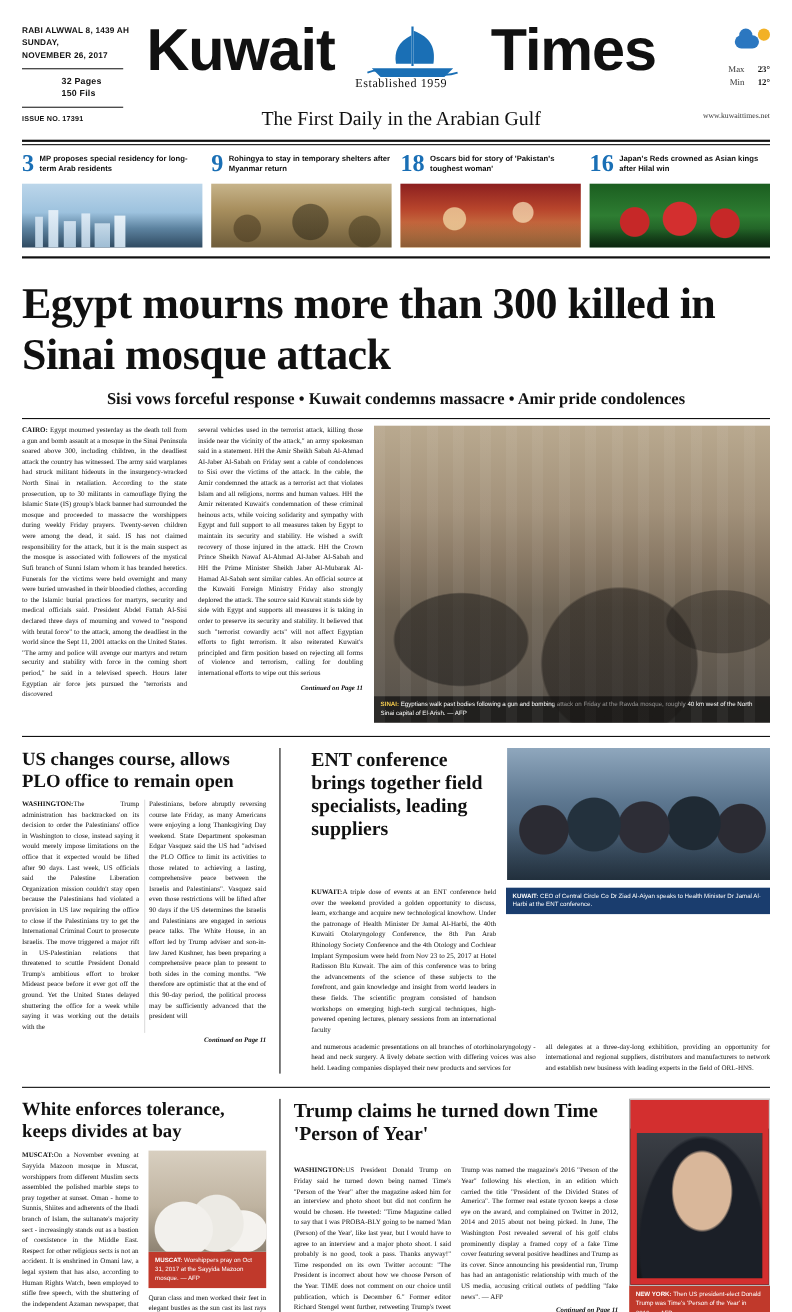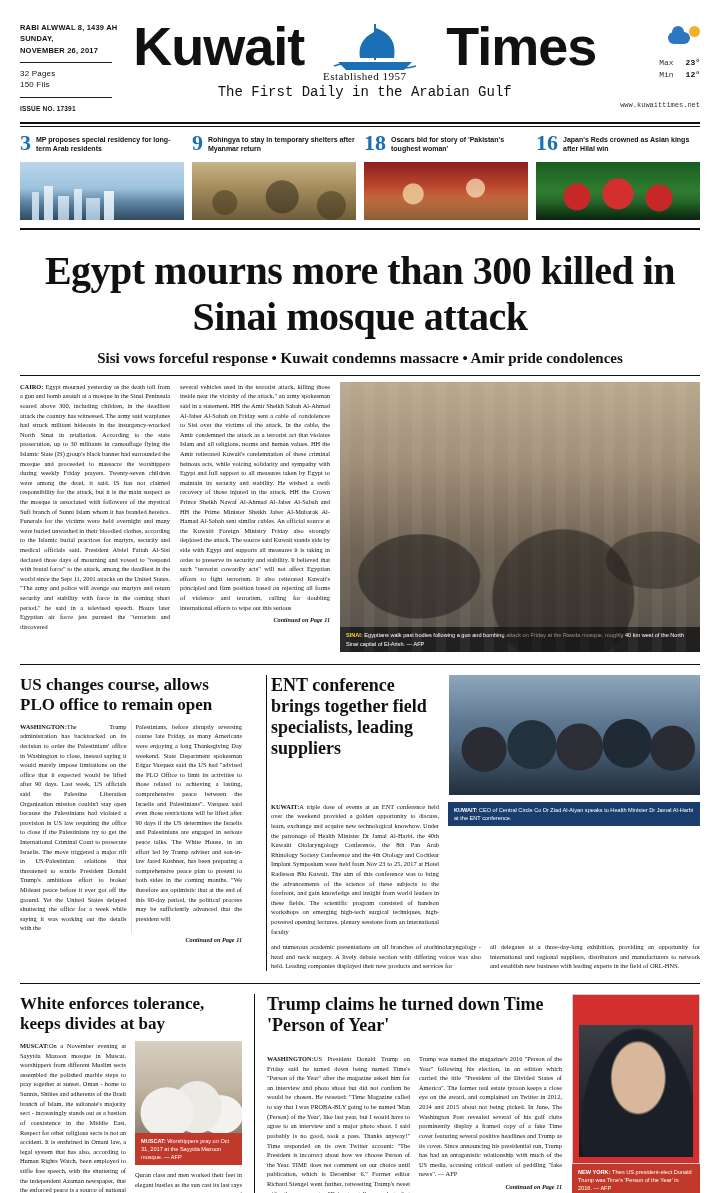--- a/index.html
+++ b/index.html
@@ -4,29 +4,29 @@
 <style>
   html,body{margin:0;padding:0;background:#ffffff;}
   body{width:720px;font-family:"Liberation Serif",serif;color:#111;}
   .page{width:720px;min-height:1193px;position:relative;background:#fff;}
 
   
   .masthead{display:flex;align-items:flex-start;padding:22px 20px 4px 20px;}
   .mast-left{width:120px;font-family:"Liberation Sans",sans-serif;font-size:7.5px;line-height:1.5;letter-spacing:.2px;color:#111;}
   .mast-left .dateline{font-weight:bold;}
   .mast-left .rule{border-top:1px solid #222;margin:6px 0 5px 0;width:92px;}
-  .mast-left .pages{font-weight:normal;font-size:8px;line-height:1.45;}
+  .mast-left .pages{font-weight:bold;font-size:8px;line-height:1.45;margin-left:36px;}
   .mast-left .issue{margin-top:6px;font-size:6.5px;font-weight:bold;}
   .mast-center{flex:1;text-align:center;margin-top:-4px;}
   .mast-title{font-family:Liberation Sans, sans-serif;font-weight:bold;font-size:54px;letter-spacing:-1px;line-height:56px;display:flex;justify-content:center;align-items:center;gap:28px;}
   .mast-title .word{display:inline-block;}
   .ship{width:86px;height:52px;position:relative;}
   .established{font-size:11px;margin-top:-4px;letter-spacing:.5px;}
-  .tagline{font-size:14px;margin-top:2px;font-weight:normal;font-family:Liberation Mono, monospace;}
-  .mast-right{width:110px;text-align:right;font-family:Liberation Mono, monospace;font-size:8px;padding-top:4px;}
+  .tagline{font-size:18px;margin-top:16px;font-weight:normal;}
+  .mast-right{width:110px;text-align:right;font-family:Liberation Serif, serif;font-size:8px;padding-top:4px;}
   .wx{display:flex;justify-content:flex-end;align-items:center;gap:6px;}
   .wx-ico{width:34px;height:26px;position:relative;}
   .cloud{position:absolute;left:2px;top:6px;width:22px;height:12px;background:#2b77c0;border-radius:8px;}
   .cloud:before{content:"";position:absolute;left:4px;top:-6px;width:12px;height:12px;background:#2b77c0;border-radius:50%;}
   .sun{position:absolute;right:0;top:0;width:11px;height:11px;background:#f2b126;border-radius:50%;}
   .temps{margin-top:5px;font-size:8px;line-height:1.5;text-align:right;}
   .temps .row{display:flex;justify-content:flex-end;gap:12px;}
   .temps .lbl{color:#333;}
   .temps .val{font-weight:bold;}
   .site{margin-top:20px;font-size:7px;color:#333;text-align:right;}
@@ -61,21 +61,21 @@
      radial-gradient(circle at 68% 45%,rgba(250,230,190,.7) 0 9px,transparent 10px),
      linear-gradient(transparent 60%,rgba(60,20,15,.5));}
   .t4{background:linear-gradient(#1b5e20 0%,#2e7d32 50%,#14431a 100%);}
   .t4:after{content:"";position:absolute;inset:0;background:
      radial-gradient(circle at 25% 60%,#c62828 0 13px,transparent 14px),
      radial-gradient(circle at 50% 55%,#d32f2f 0 15px,transparent 16px),
      radial-gradient(circle at 75% 62%,#c62828 0 13px,transparent 14px),
      linear-gradient(transparent 70%,rgba(0,0,0,.45));}
 
   
-  .lead-hl{font-family:"Liberation Serif",serif;font-weight:bold;font-size:40px;line-height:46px;text-align:center;margin:18px 20px 4px 20px;letter-spacing:-.5px;}
+  .lead-hl{font-family:"Liberation Serif",serif;font-weight:bold;font-size:40px;line-height:46px;text-align:left;margin:18px 20px 4px 20px;letter-spacing:-.5px;}
   .lead-sub{text-align:center;font-family:"Liberation Serif",serif;font-weight:bold;font-size:15px;margin:10px 20px 8px 20px;}
 
   
   .lead-wrap{display:flex;gap:10px;padding:6px 20px 0 20px;}
   .col{font-family:"Liberation Serif",serif;font-size:6.4px;line-height:1.5;text-align:justify;}
   .col.lead{width:150px;}
   .col.lead2{width:150px;}
   .lead-photo{flex:1;position:relative;}
   .photo{width:100%;height:270px;position:relative;overflow:hidden;background:#6b6257;}
   .ph-mosque{background:
@@ -89,23 +89,23 @@
        font-family:"Liberation Sans",sans-serif;font-size:5.6px;line-height:1.45;padding:4px 6px;}
   .cap b{color:#f1c84b;}
 
   .contd{font-family:"Liberation Serif",serif;font-style:italic;font-size:6.2px;text-align:right;font-weight:bold;margin-top:3px;}
   .dline{font-weight:bold;}
 
   
   .sec-rule{border-top:1px solid #111;margin:12px 20px 0 20px;}
 
   
-  .mid{display:flex;gap:24px;padding:10px 20px 0 20px;}
+  .mid{display:flex;gap:12px;padding:10px 20px 0 20px;}
   .mid-left{width:222px;}
-  .mid-right{flex:1;padding-left:4px;border-left:1px solid #111;}
+  .mid-right{flex:1;padding-left:28px;border-left:1px solid #111;}
   .sec-hl{font-family:"Liberation Serif",serif;font-weight:bold;font-size:17px;line-height:20px;margin-bottom:7px;}
   .two-col{column-count:2;column-gap:9px;column-rule:1px solid #ddd;}
   .p{margin:0 0 5px 0;}
 
   .ph-ent{height:120px;background:linear-gradient(180deg,#8fa7bd 0%,#5d7790 40%,#34495d 100%);position:relative;overflow:hidden;}
   .ph-ent:after{content:"";position:absolute;inset:0;background:
       radial-gradient(circle at 14% 62%,#2b2b33 0 22px,transparent 23px),
       radial-gradient(circle at 33% 58%,#23313d 0 24px,transparent 25px),
       radial-gradient(circle at 52% 60%,#2d2d36 0 23px,transparent 24px),
       radial-gradient(circle at 71% 57%,#1f2a34 0 24px,transparent 25px),
@@ -159,21 +159,21 @@
           <svg viewBox="0 0 86 52" width="86" height="52" aria-hidden="true">
             <path d="M6 42 L80 42 L72 50 L14 50 Z" fill="#1a6fb5"></path>
             <path d="M43 4 L43 40" stroke="#1a6fb5" stroke-width="2"></path>
             <path d="M44 8 C60 14 64 24 62 38 L44 38 Z" fill="#1a6fb5"></path>
             <path d="M42 12 C30 18 26 27 28 38 L42 38 Z" fill="#1a6fb5"></path>
             <path d="M2 46 q10 -4 20 0 q10 4 20 0 q10 -4 20 0 q10 4 22 0" stroke="#1a6fb5" stroke-width="1.6" fill="none"></path>
           </svg>
         </span>
         <span class="word">Times</span>
       </div>
-      <div class="established">Established 1957</div>
+      <div class="established">Established 1959</div>
       <div class="tagline">The First Daily in the Arabian Gulf</div>
     </div>
 
     <div class="mast-right">
       <div class="wx">
         <div class="wx-ico">
           <span class="sun"></span>
             <span class="cloud"></span>
         </div>
       </div>

